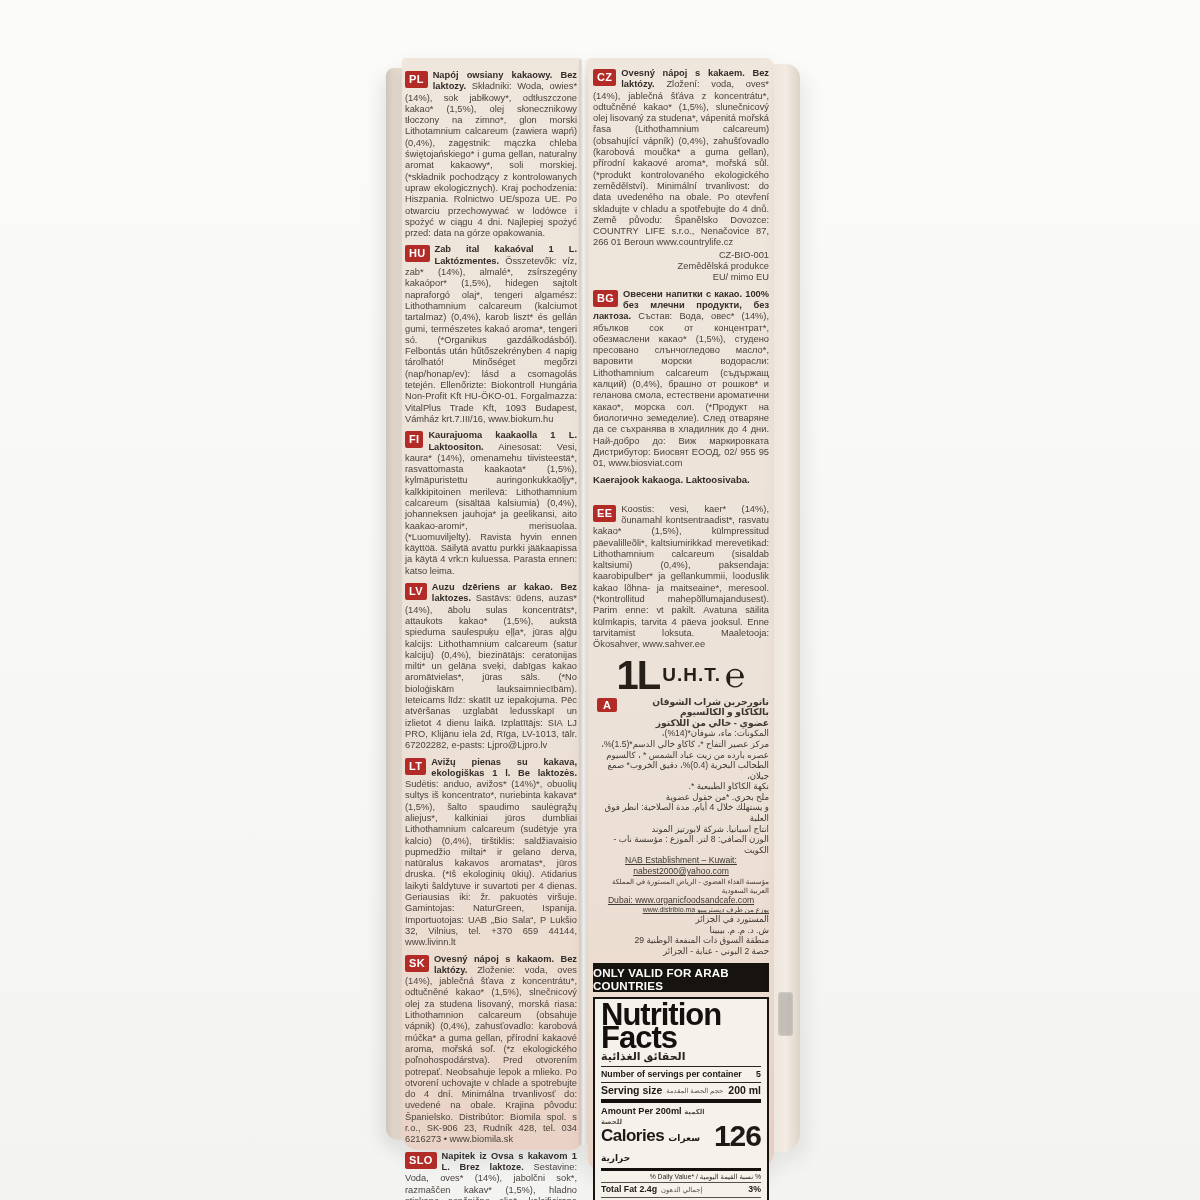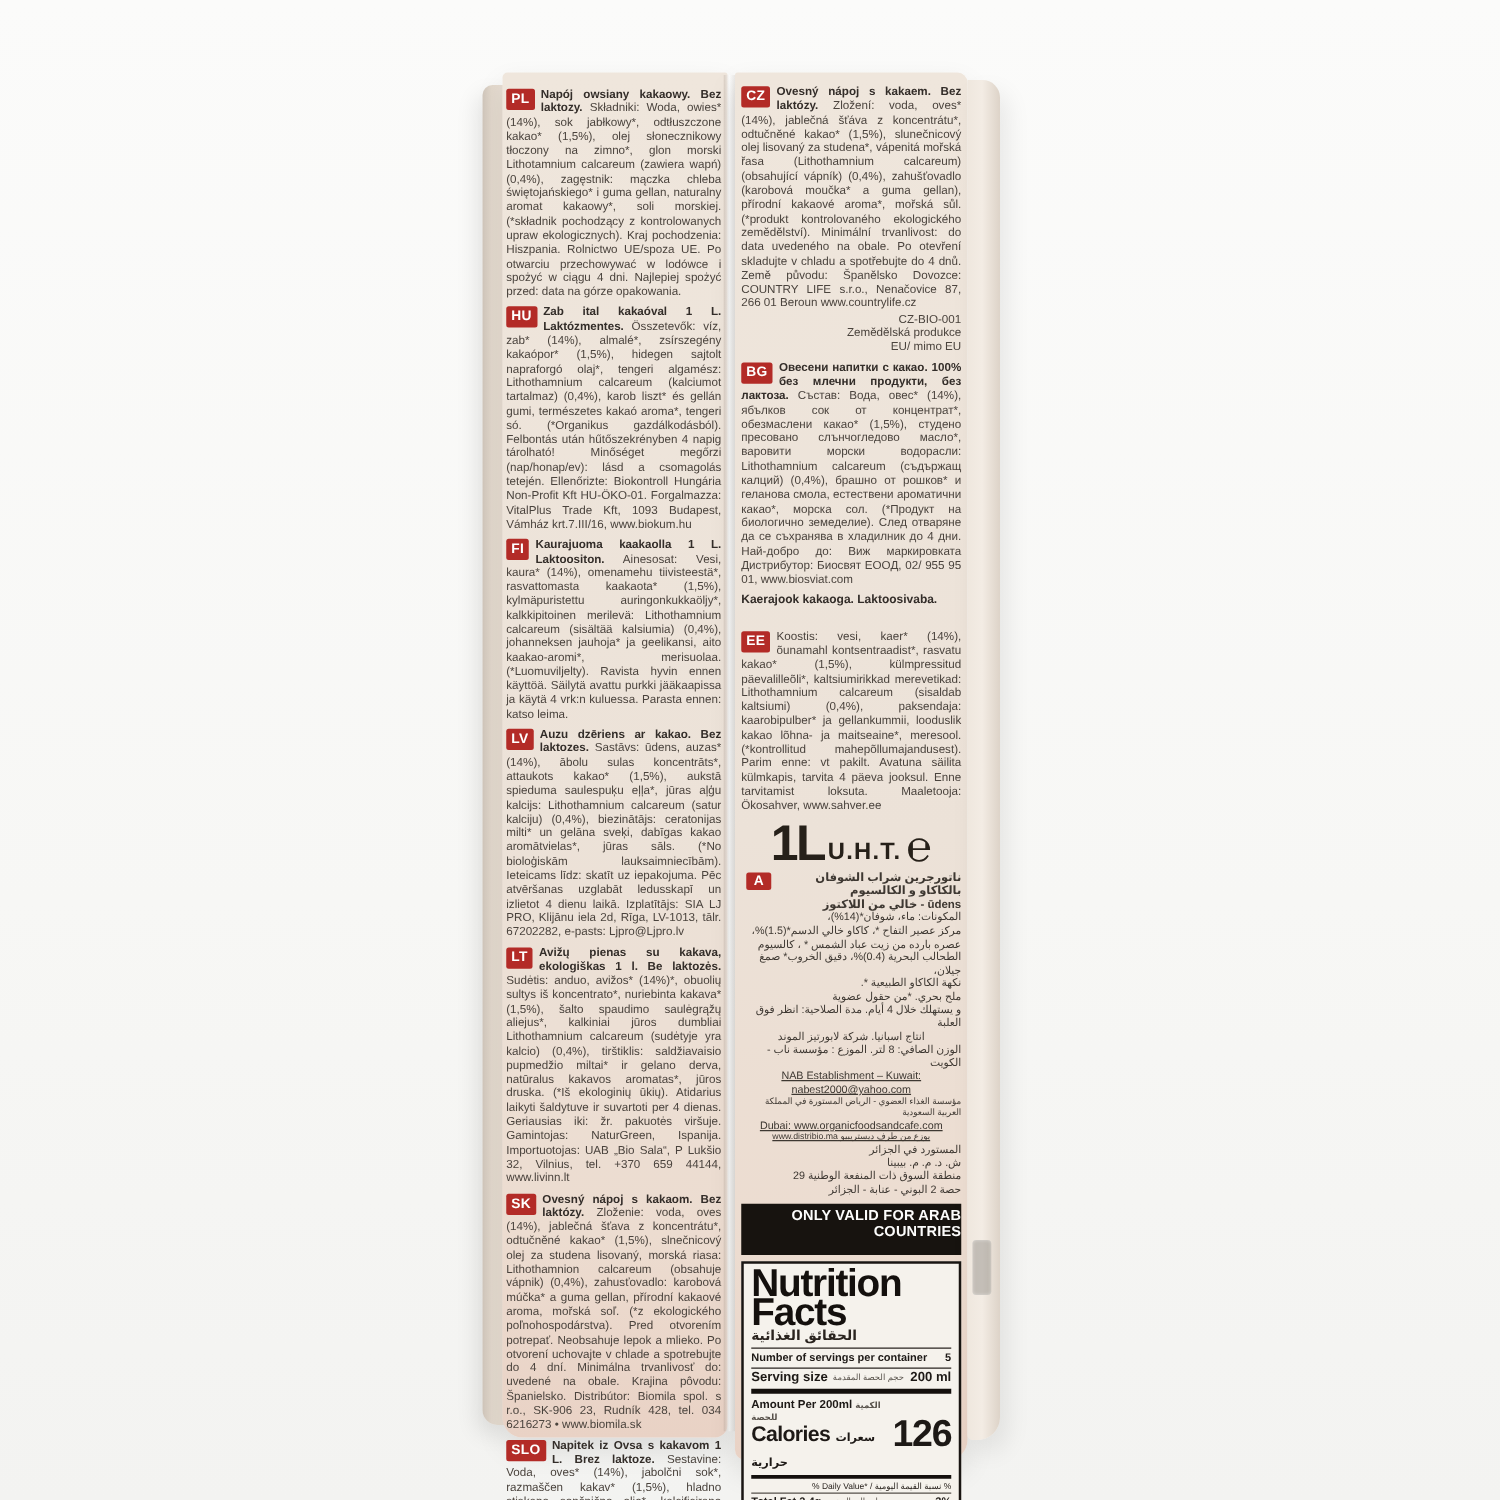--- a/index.html
+++ b/index.html
@@ -50,39 +50,39 @@
   
   .lang-block{margin-bottom:5px;font-size:9.3px;line-height:11.3px;text-align:justify;color:#4a433d;}
   .lang-block .tag{
     float:left;background:#b32b27;color:#fff;font-weight:bold;font-size:11px;
     padding:2px 4px 2px 4px;border-radius:2px;margin:1px 5px 1px 0;line-height:13px;letter-spacing:0.3px;
   }
   .lang-block .title{font-weight:bold;color:#332d29;}
   .own-line-title{font-weight:bold;color:#332d29;font-size:9.6px;margin-bottom:18px;text-align:left;}
   .extra-right{text-align:right;white-space:pre-line;margin-top:1px;}
   
-  .volume-mark{display:flex;align-items:flex-end;justify-content:center;margin:6px 0 4px 0;color:#262019;}
+  .volume-mark{display:flex;align-items:center;justify-content:center;margin:6px 0 4px 0;color:#262019;}
   .volume-mark .vol{font-size:40px;font-weight:bold;letter-spacing:-2px;line-height:36px;}
   .volume-mark .uht{font-size:19px;font-weight:bold;letter-spacing:1px;margin-left:3px;}
   .volume-mark .est{font-size:34px;font-weight:normal;margin-left:4px;line-height:30px;}
   
   .arabic-block{direction:rtl;text-align:right;font-size:8.6px;line-height:10.6px;color:#3e3832;margin-bottom:6px;}
   .arabic-block .a-tag{
     float:left;background:#b32b27;color:#fff;font-weight:bold;font-size:11px;
     padding:2px 6px;border-radius:2px;margin:1px 0 1px 4px;direction:ltr;
   }
   .ar-bold{font-weight:bold;font-size:9.2px;}
   .ar-small{font-size:7px;line-height:9px;}
   .ar-latin{direction:ltr;text-align:center;font-size:8.6px;}
-  .ar-center{text-align:center;}
+  .ar-center{}
   .u{text-decoration:underline;}
   
   .banner{
     background:#17130f;color:#fdfdfc;font-weight:bold;font-size:11.6px;
-    text-align:right;padding:3px 0 12px 0;letter-spacing:0.2px;margin:4px 0 5px 0;
+    text-align:left;padding:3px 0 0 0;letter-spacing:0.2px;margin:4px 0 5px 0;
   }
   .nutrition{
     background:#f5f2ec;border:2px solid #191512;padding:4px 6px 5px 6px;color:#1d1916;
   }
   .nf-title{font-size:31px;font-weight:bold;letter-spacing:-1px;line-height:23px;color:#14100d;}
   .nf-title-ar{direction:rtl;text-align:right;font-weight:bold;font-size:11px;color:#2a241f;margin:1px 0 3px 0;text-align:left;}
   .hair{border-top:1px solid #2a2520;margin:2px 0;}
   .bar{background:#14100d;height:4px;margin:3px 0;}
   .bar-thin{background:#14100d;height:3px;margin:2px 0;}
   .nf-row{display:flex;justify-content:space-between;align-items:center;font-size:8.8px;line-height:11.4px;}
@@ -178,21 +178,21 @@
 
     <div class="volume-mark">
       <span class="vol">1L</span>
       <span class="uht">U.H.T.</span>
       <span class="est">℮</span>
     </div>
 
     <div class="arabic-block">
       <span class="a-tag">A</span>
       <div class="ar-bold">ناتورجرين شراب الشوفان بالكاكاو و الكالسيوم</div>
-      <div class="ar-bold">ūdens - خالي من اللاكتوز</div>
+      <div class="ar-bold">عضوي - خالي من اللاكتوز</div>
       <div>المكونات: ماء، شوفان*(14%)،</div>
       <div>مركز عصير التفاح *، كاكاو خالي الدسم*(1.5)%،</div>
       <div>عصره بارده من زيت عباد الشمس * ، كالسيوم</div>
       <div>الطحالب البحرية (0.4)%، دقيق الخروب* صمغ جيلان،</div>
       <div>نكهة الكاكاو الطبيعية *.</div>
       <div>ملح بحري. *من حقول عضوية</div>
       <div>و يستهلك خلال 4 أيام. مدة الصلاحية: انظر فوق العلبة</div>
       <div class="ar-center">انتاج اسبانيا. شركة لابورتيز الموند</div>
       <div>الوزن الصافي: 8 لتر. الموزع : مؤسسة ناب - الكويت</div>
       <div class="ar-latin u">NAB Establishment – Kuwait: nabest2000@yahoo.com</div>

